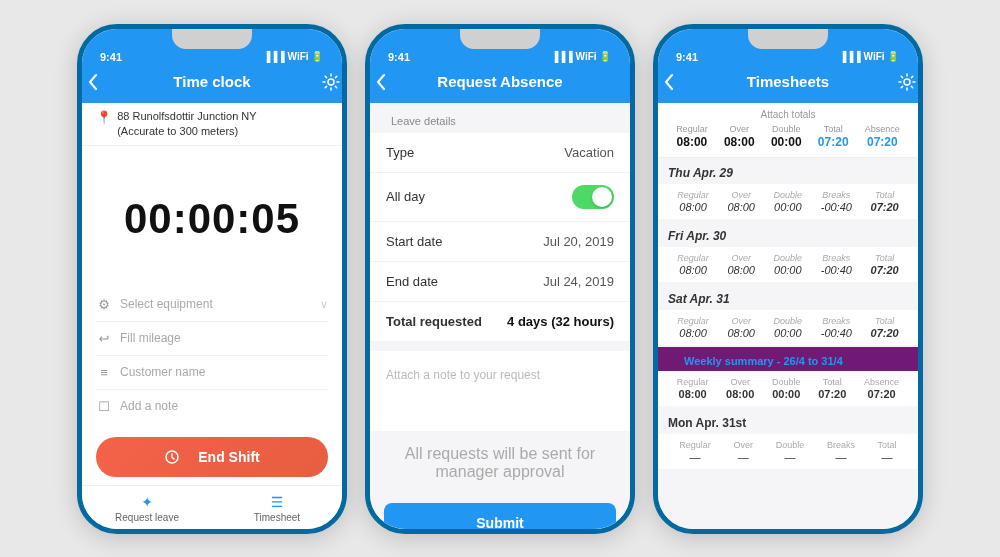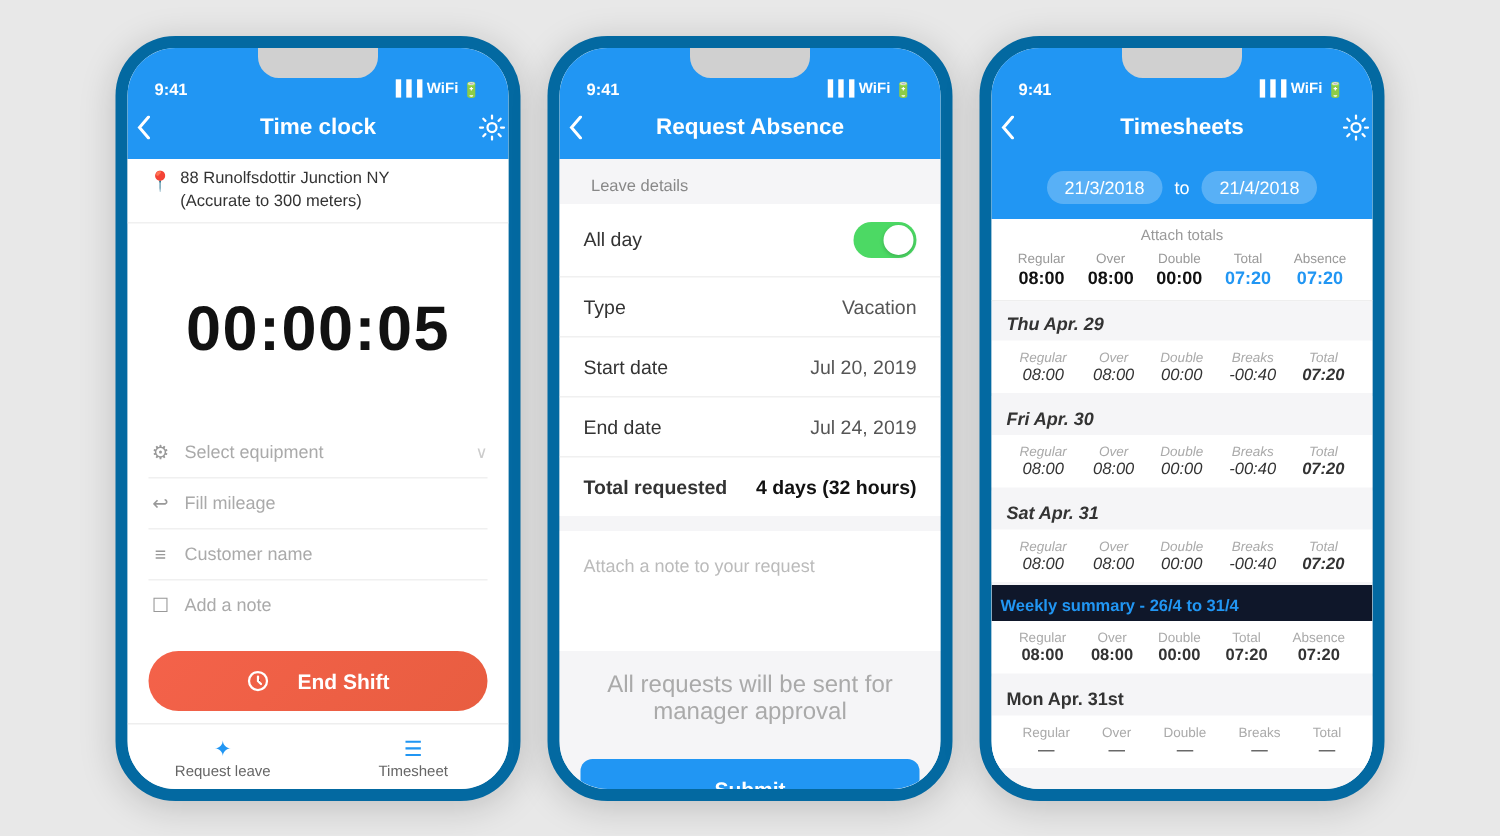--- a/index.html
+++ b/index.html
@@ -22,21 +22,21 @@
       height: 100%;
       padding: 20px;
     }
 
     
     .phone {
       width: 270px;
       height: 510px;
       background: #fff;
       border-radius: 40px;
-      border: 8px solid #0369a1;
+      border: 5px solid #0369a1;
       box-shadow: 0 4px 24px rgba(0,0,0,0.18), inset 0 0 0 2px #e8e8e8;
       overflow: hidden;
       display: flex;
       flex-direction: column;
       position: relative;
     }
     .phone::before {
       content: '';
       position: absolute;
       top: 0; left: 50%; transform: translateX(-50%);
@@ -310,22 +310,22 @@
       justify-content: space-around;
     }
     .day-col { display: flex; flex-direction: column; align-items: center; }
     .day-col-label { font-size: 9px; color: #aaa; margin-bottom: 1px; }
     .day-col-value { font-size: 11px; color: #333; font-weight: 500; }
     .day-col-value.bold { font-weight: 700; }
     .weekly-summary-header {
       font-size: 11px;
       color: #2196f3;
       font-weight: 600;
-      padding: 8px 6px 4px;
-      background: #0f172a;
+      padding: 8px 26px 4px;
+      background: #701a75;
     }
 
     
     svg { display: inline-block; vertical-align: middle; }
   </style>
 </head>
 <body>
 
 <div class="scene">
 
@@ -417,26 +417,26 @@
             <path d="M8 1L2 8l6 7" stroke="#fff" stroke-width="2" fill="none" stroke-linecap="round"></path>
           </svg>
       </div>
       <span class="header-title">Request Absence</span>
       <div class="header-icon" style="width:22px;"></div>
     </div>
     <div class="phone2-body">
       <div class="section-label">Leave details</div>
       <div class="card">
         <div class="card-row">
+          <span class="card-row-label">Type</span>
+          <span class="card-row-value">Vacation</span>
+        </div>
+        <div class="card-row">
           <span class="card-row-label">All day</span>
           <div class="toggle"></div>
-        </div>
-        <div class="card-row">
-          <span class="card-row-label">Type</span>
-          <span class="card-row-value">Vacation</span>
         </div>
         <div class="card-row">
           <span class="card-row-label">Start date</span>
           <span class="card-row-value">Jul 20, 2019</span>
         </div>
         <div class="card-row">
           <span class="card-row-label">End date</span>
           <span class="card-row-value">Jul 24, 2019</span>
         </div>
         <div class="card-row">
@@ -471,25 +471,20 @@
           </svg>
       </div>
       <span class="header-title">Timesheets</span>
       <div class="header-icon">
         <svg width="18" height="18" viewBox="0 0 18 18">
             <circle cx="9" cy="9" r="3" fill="none" stroke="#fff" stroke-width="1.5"></circle>
             <path d="M9 1v2M9 15v2M1 9h2M15 9h2M3.2 3.2l1.4 1.4M13.4 13.4l1.4 1.4M3.2 14.8l1.4-1.4M13.4 4.6l1.4-1.4" stroke="#fff" stroke-width="1.5" stroke-linecap="round"></path>
           </svg>
       </div>
     </div>
-    <div class="date-range-bar">
-      <div class="date-pill">21/3/2018</div>
-      <span class="date-range-to">to</span>
-      <div class="date-pill">21/4/2018</div>
-    </div>
     <div class="totals-section">
       <div class="totals-header">Attach totals</div>
       <div class="totals-row">
         <div class="total-col">
           <span class="total-col-label">Regular</span>
           <span class="total-col-value">08:00</span>
         </div>
         <div class="total-col">
           <span class="total-col-label">Over</span>
           <span class="total-col-value">08:00</span>

